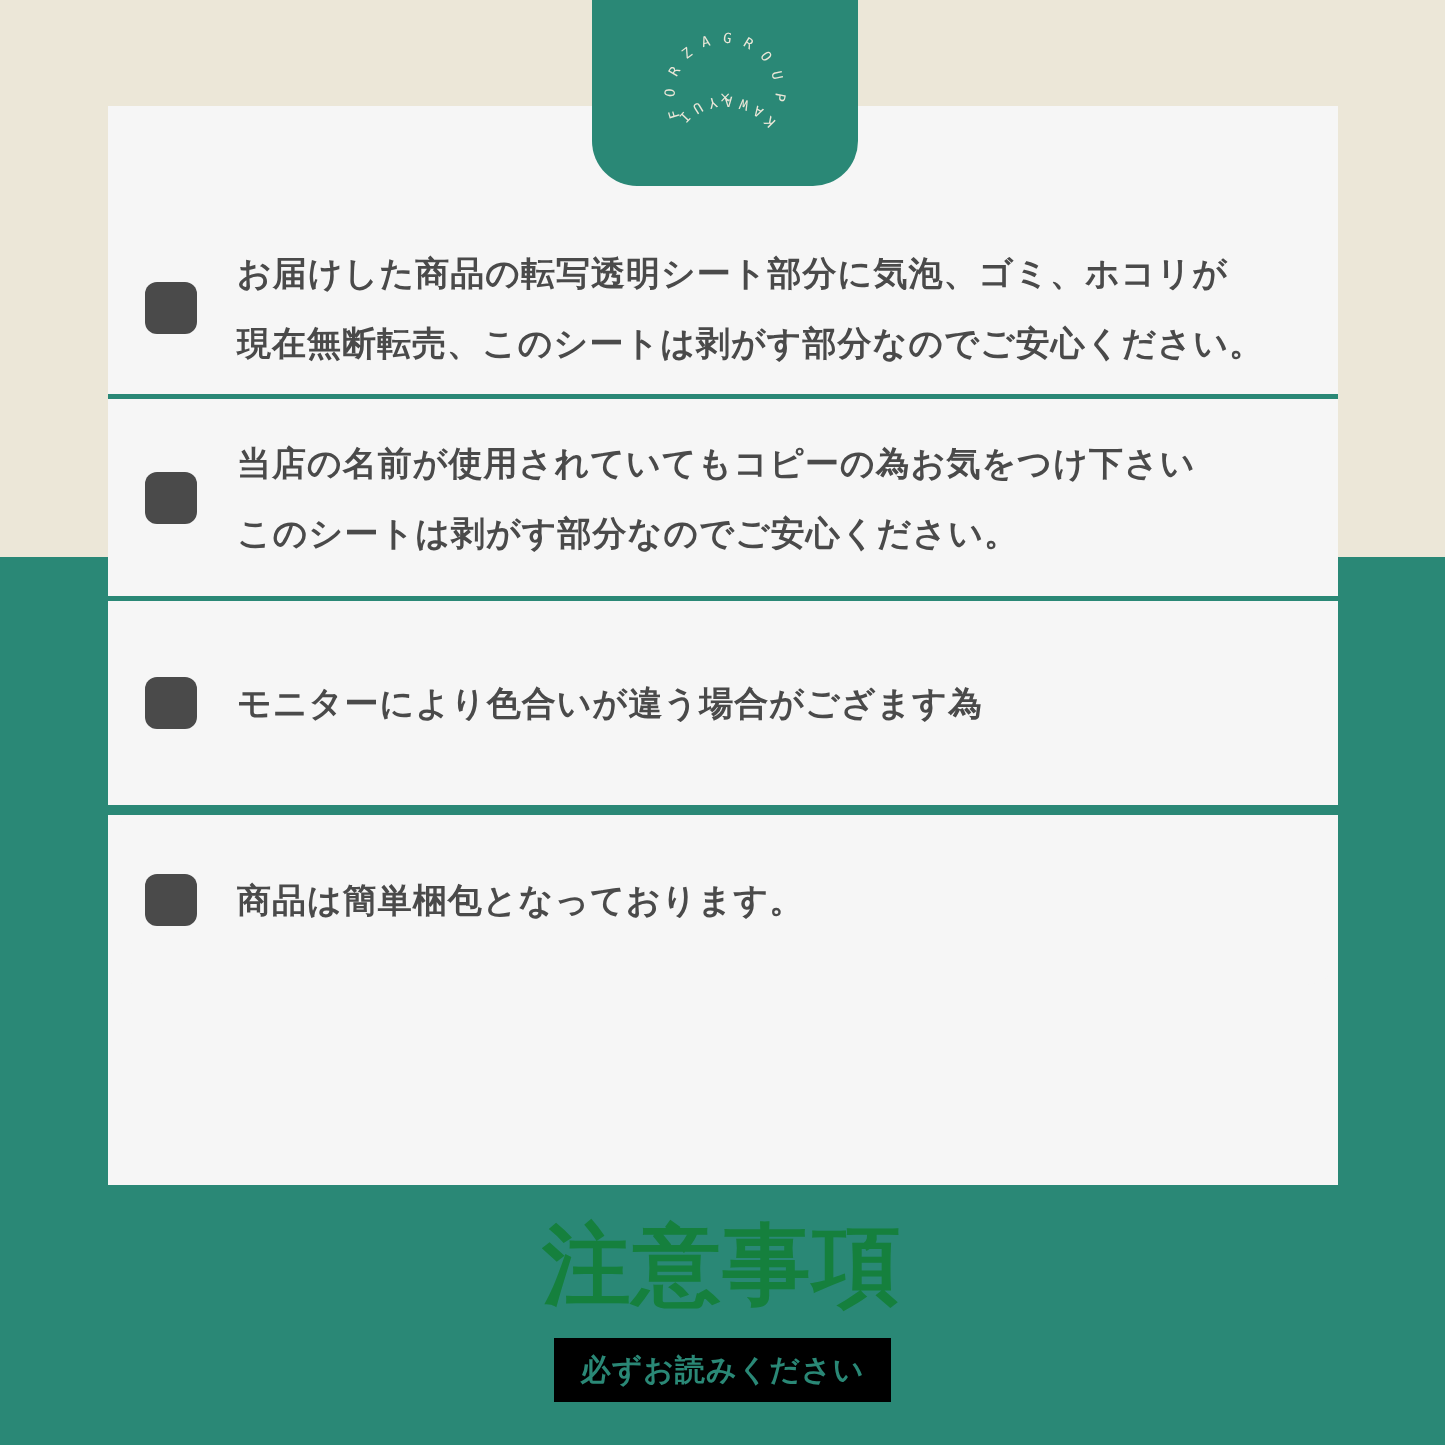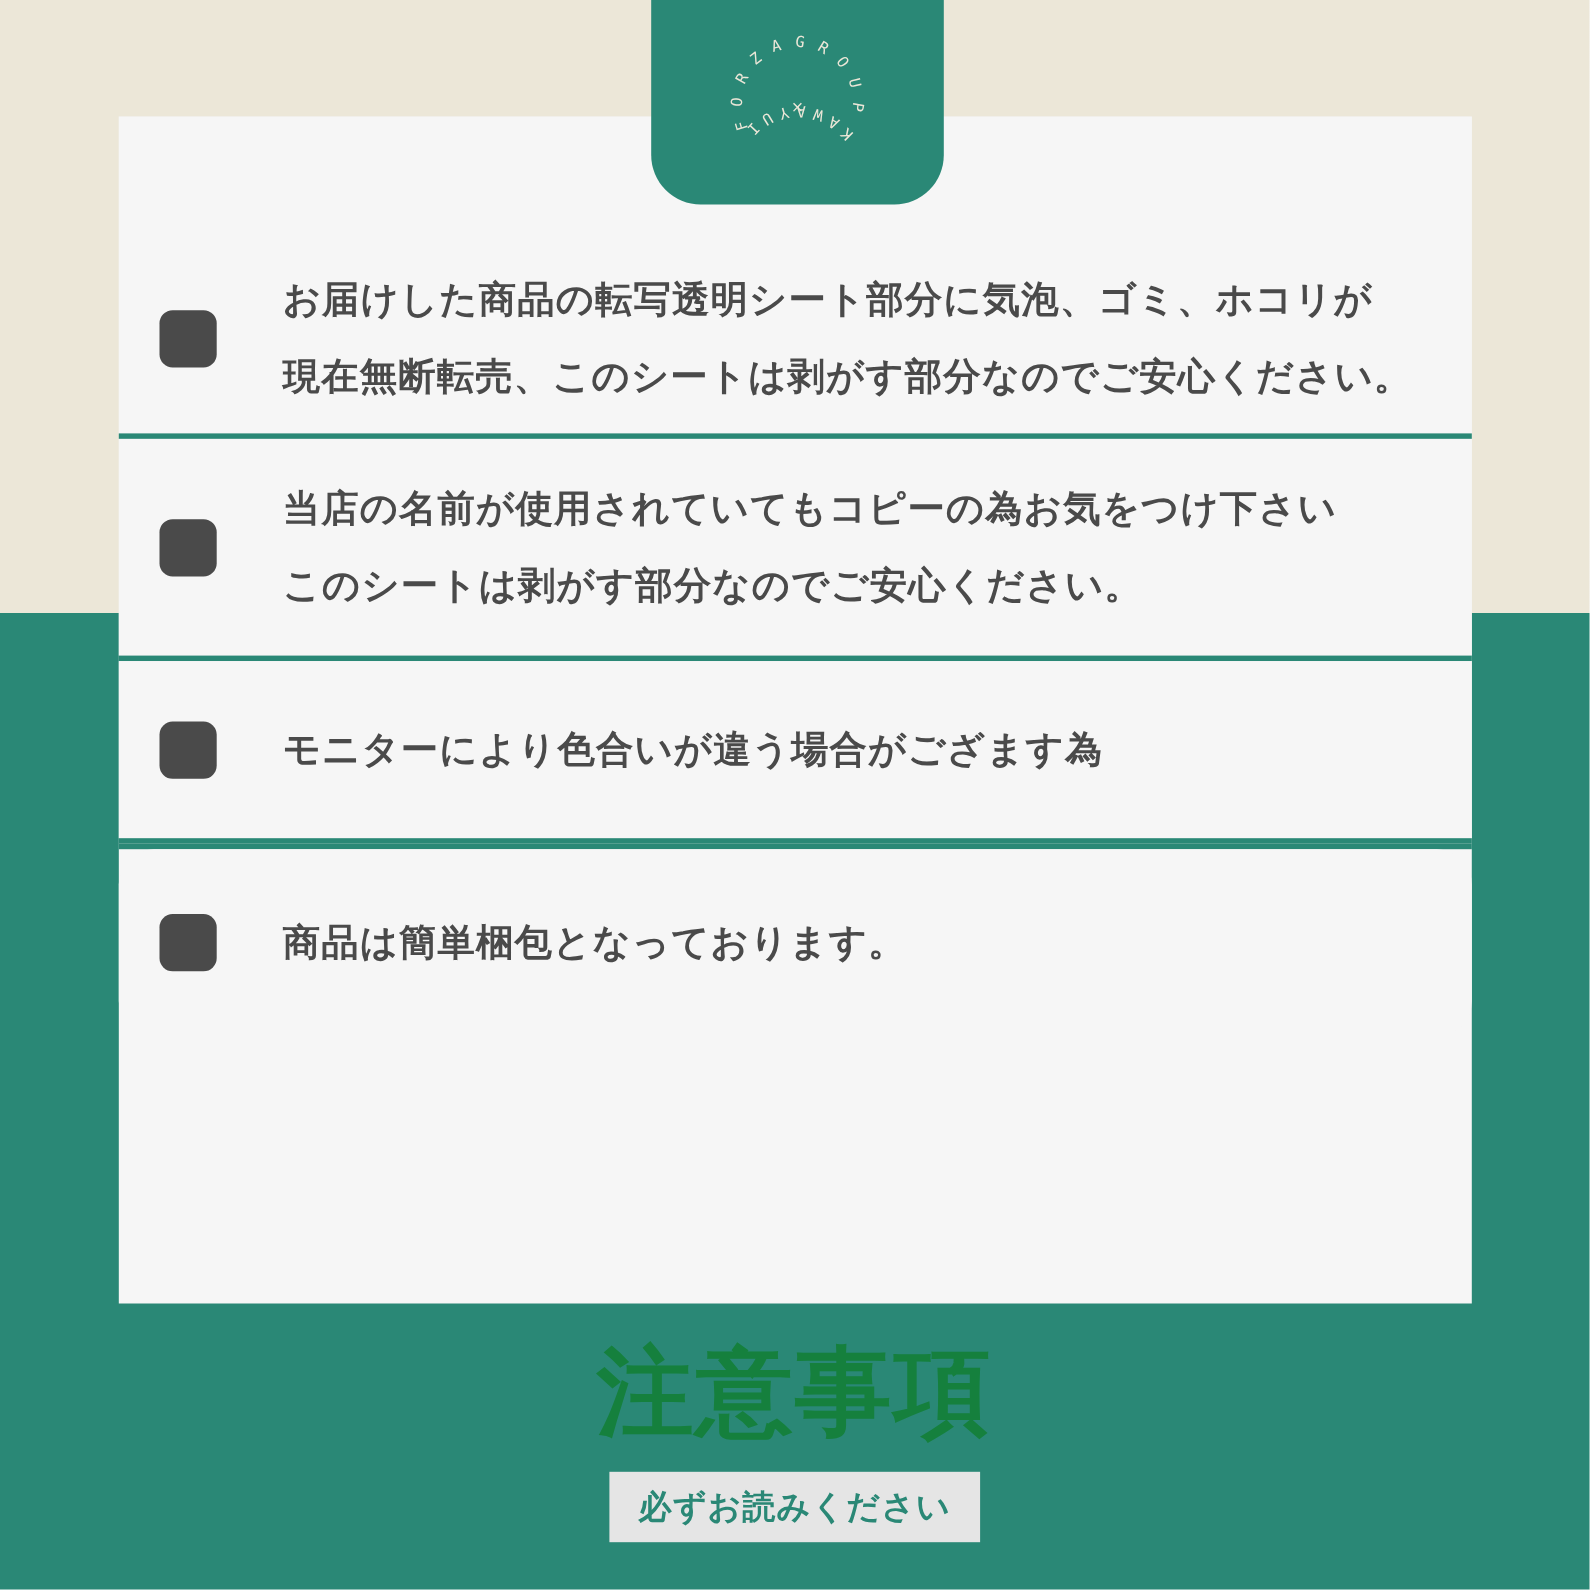--- a/index.html
+++ b/index.html
@@ -11,31 +11,31 @@
   .panel{
     position:absolute;left:108px;top:106px;width:1230px;height:1079px;
     background:#F6F6F6;display:flex;flex-direction:column;
   }
   .notice{
     display:flex;align-items:center;box-sizing:border-box;padding-left:37px;
     background:#F6F6F6;
   }
   .n1{height:288px;padding-top:116px;}
   .n2{height:197px;}
-  .n3{height:161px;text-align:right;}
+  .n3{height:204px;text-align:right;}
   .n4{height:200px;}
   .n5{height:170px;border-radius:32px;}
   .divider{height:5px;background:#2A8876;flex:none;}
   .checkbox{
     flex:none;width:52px;height:52px;border-radius:12px;background:#4A4A4A;
     margin-right:40px;
   }
   .notice-text{
     font-size:34px;line-height:70px;font-weight:700;color:#4A4A4A;
-    letter-spacing:1px;white-space:nowrap;margin-left:20px;
+    letter-spacing:1px;white-space:nowrap;
   }
   .badge{
     position:absolute;left:592px;top:0;width:266px;height:186px;
     background:#2A8876;border-radius:0 0 45px 45px;
   }
   .badge svg{display:block;}
   .ring-text{
     fill:#ECE7D8;font-family:"DejaVu Sans Mono","Liberation Mono",monospace;
     font-size:14px;
   }
@@ -45,21 +45,21 @@
     fill:#ECE7D8;font-family:"DejaVu Sans","Liberation Sans",sans-serif;
     font-size:14px;text-anchor:middle;
   }
   .footer-title{
     position:absolute;left:0;top:1210px;width:1445px;height:110px;
     text-align:center;font-size:88px;line-height:110px;font-weight:700;
     color:#15803d;letter-spacing:2px;
   }
   .footer-button{
     position:absolute;left:554px;top:1338px;width:337px;height:64px;
-    background:#e5e5e5;display:flex;align-items:center;justify-content:center;
+    background:#000000;display:flex;align-items:center;justify-content:center;
   }
   .footer-button span{
     font-size:30px;font-weight:700;color:#2A8876;letter-spacing:1px;white-space:nowrap;
   }
 </style>
 </head>
 <body>
 
 <div class="panel">
 

